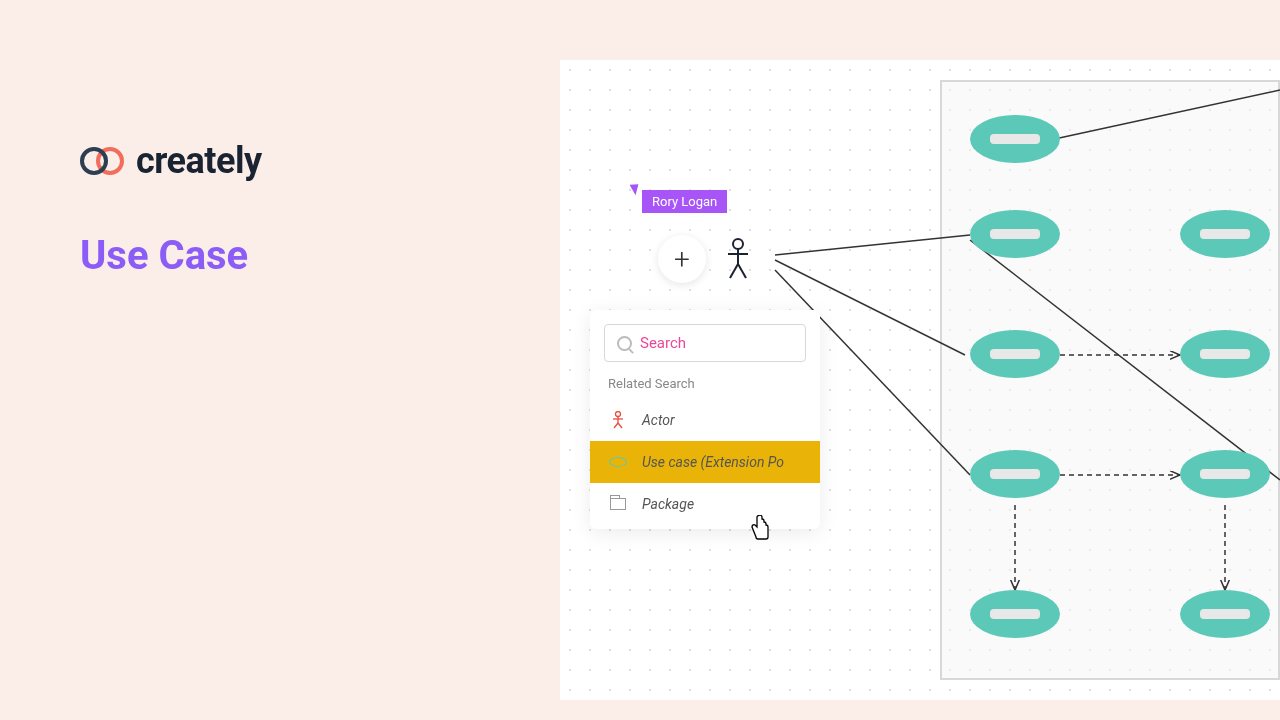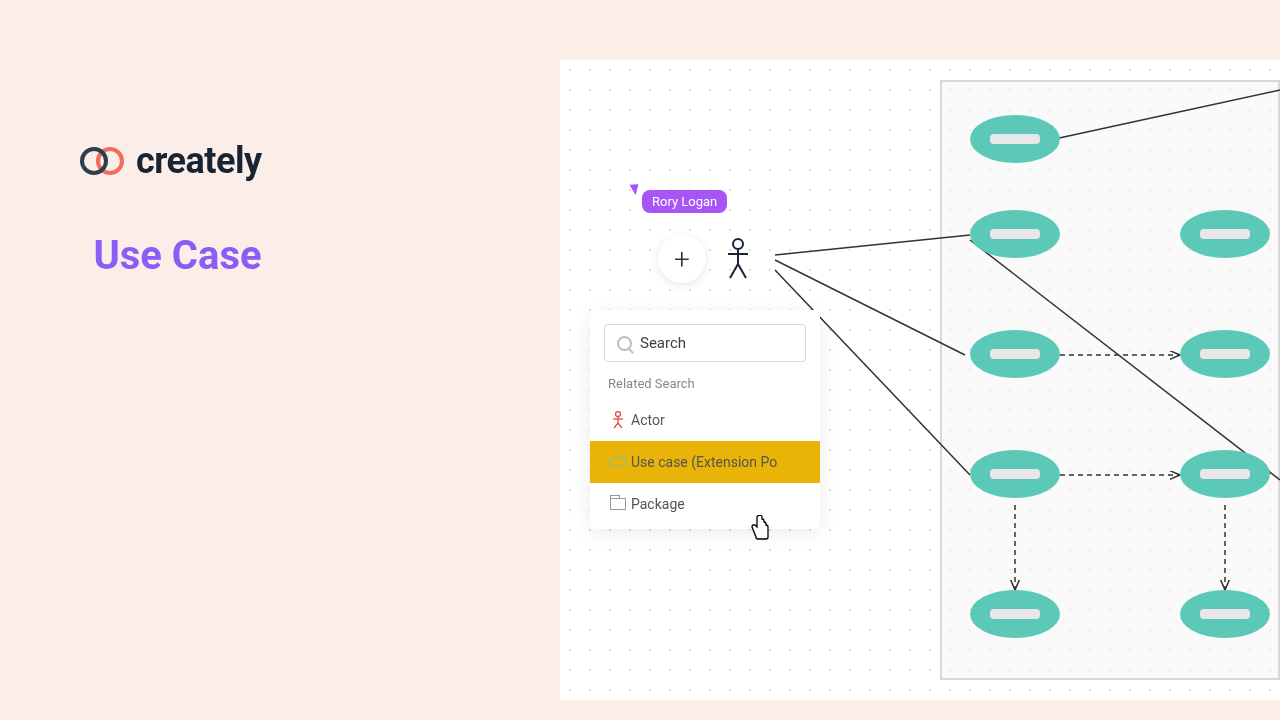--- a/index.html
+++ b/index.html
@@ -8,21 +8,20 @@
       height: 720px;
       background: #fbeee9;
       font-family: -apple-system, BlinkMacSystemFont, 'Segoe UI', Roboto, sans-serif;
       overflow: hidden;
       position: relative;
     }
     .left-content {
       position: absolute;
       left: 80px;
       top: 140px;
-      text-align: right;
     }
     .logo-row {
       display: flex;
       align-items: center;
       gap: 12px;
       margin-bottom: 50px;
     }
     .logo-icon {
       width: 44px;
       height: 28px;
@@ -91,21 +90,21 @@
       stroke-width: 1.5;
     }
     .user-tag {
       position: absolute;
       left: 82px;
       top: 130px;
       background: #a855f7;
       color: #fff;
       font-size: 13px;
       padding: 4px 10px;
-      border-radius: 8px;
+      border-radius: 0;
     }
     .user-tag::before {
       content: '';
       position: absolute;
       left: -10px;
       top: -8px;
       width: 0;
       height: 0;
       border-left: 8px solid #a855f7;
       border-bottom: 8px solid transparent;
@@ -148,21 +147,21 @@
       padding: 14px 0 4px 0;
     }
     .search-box {
       margin: 0 14px 14px 14px;
       border: 1px solid #d8d8d8;
       border-radius: 4px;
       padding: 9px 12px;
       display: flex;
       align-items: center;
       gap: 8px;
-      color: #404040;
+      color: #ec4899;
       font-size: 15px;
     }
     .search-icon {
       width: 15px;
       height: 15px;
       border: 2px solid #bbb;
       border-radius: 50%;
       position: relative;
     }
     .search-icon::after {
@@ -177,24 +176,25 @@
     }
     .panel-heading {
       font-size: 13px;
       color: #888;
       padding: 0 18px 8px 18px;
     }
     .shape-item {
       padding: 13px 18px;
       display: flex;
       align-items: center;
-      gap: 3px;
+      gap: 14px;
       font-size: 14px;
       color: #555;
       cursor: pointer;
+      font-style: italic;
     }
     .shape-item.selected {
       background: #eab308;
       position: relative;
     }
     .shape-icon-box {
       width: 20px;
       height: 16px;
       display: flex;
       align-items: center;

